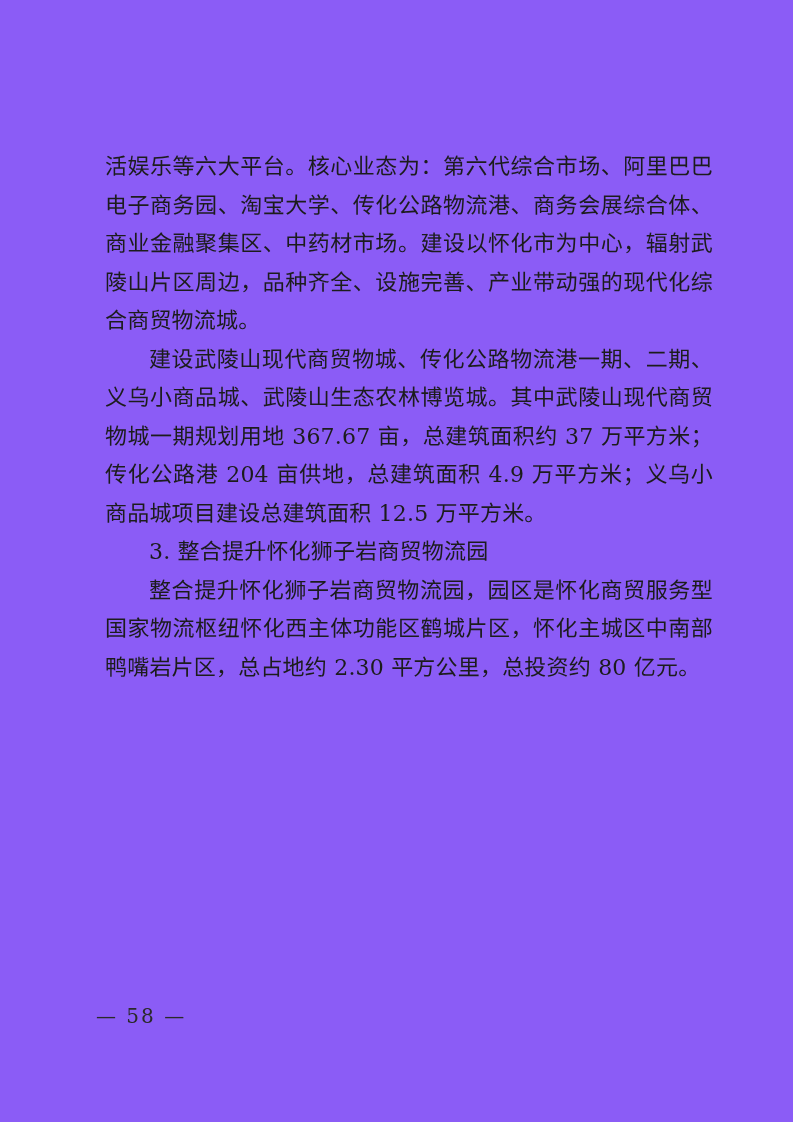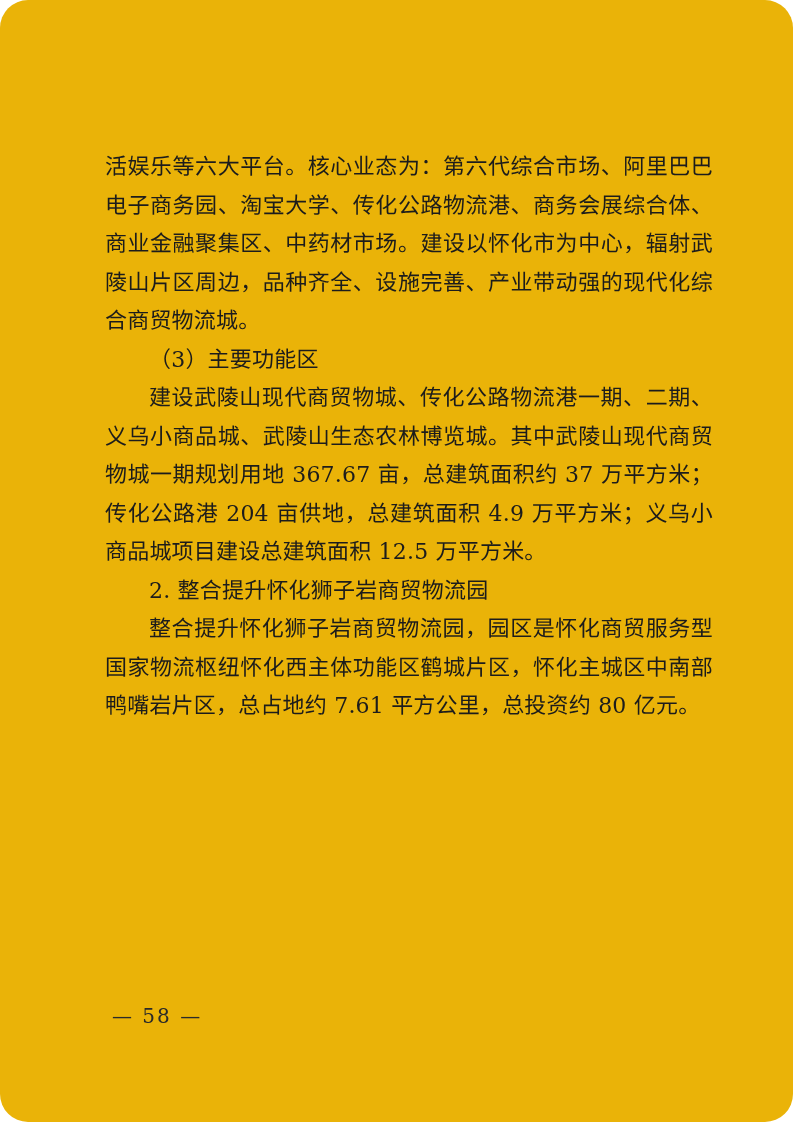--- a/index.html
+++ b/index.html
@@ -11,22 +11,21 @@
     height: 1122px;
     background: #ffffff;
     font-family: "DejaVu Serif", "Liberation Serif", serif;
     color: #1c1c1c;
     position: relative;
     overflow: hidden;
   }
   .page {
     position: absolute;
     inset: 0;
-    background: #eab308;
-    border-radius: 28px;
+    background: #8b5cf6;
   }
   .text-block {
     position: absolute;
     left: 105px;
     top: 148px;
     width: 608px;
     font-size: 22px;
     line-height: 38.5px;
     text-align: justify;
     text-justify: inter-ideograph;
@@ -36,34 +35,33 @@
   .text-block p {
     margin: 0;
     padding: 0;
     text-indent: 2em;
   }
   .text-block p.no-indent {
     text-indent: 0;
   }
   .footer {
     position: absolute;
-    left: 112px;
+    left: 96px;
     top: 1001px;
     font-size: 20px;
     line-height: 30px;
     letter-spacing: 2px;
     color: #2a2a2a;
     white-space: nowrap;
   }
 </style>
 </head>
 <body>
 
 <div class="page">
   <div class="text-block">
     <p class="no-indent">活娱乐等六大平台。核心业态为：第六代综合市场、阿里巴巴电子商务园、淘宝大学、传化公路物流港、商务会展综合体、商业金融聚集区、中药材市场。建设以怀化市为中心，辐射武陵山片区周边，品种齐全、设施完善、产业带动强的现代化综合商贸物流城。</p>
-    <p>（3）主要功能区</p>
     <p>建设武陵山现代商贸物城、传化公路物流港一期、二期、义乌小商品城、武陵山生态农林博览城。其中武陵山现代商贸物城一期规划用地 367.67 亩，总建筑面积约 37 万平方米；传化公路港 204 亩供地，总建筑面积 4.9 万平方米；义乌小商品城项目建设总建筑面积 12.5 万平方米。</p>
-    <p>2. 整合提升怀化狮子岩商贸物流园</p>
-    <p>整合提升怀化狮子岩商贸物流园，园区是怀化商贸服务型国家物流枢纽怀化西主体功能区鹤城片区，怀化主城区中南部鸭嘴岩片区，总占地约 7.61 平方公里，总投资约 80 亿元。</p>
+    <p>3. 整合提升怀化狮子岩商贸物流园</p>
+    <p>整合提升怀化狮子岩商贸物流园，园区是怀化商贸服务型国家物流枢纽怀化西主体功能区鹤城片区，怀化主城区中南部鸭嘴岩片区，总占地约 2.30 平方公里，总投资约 80 亿元。</p>
   </div>
   <div class="footer">— 58 —</div>
 </div>
 
 </body></html>

